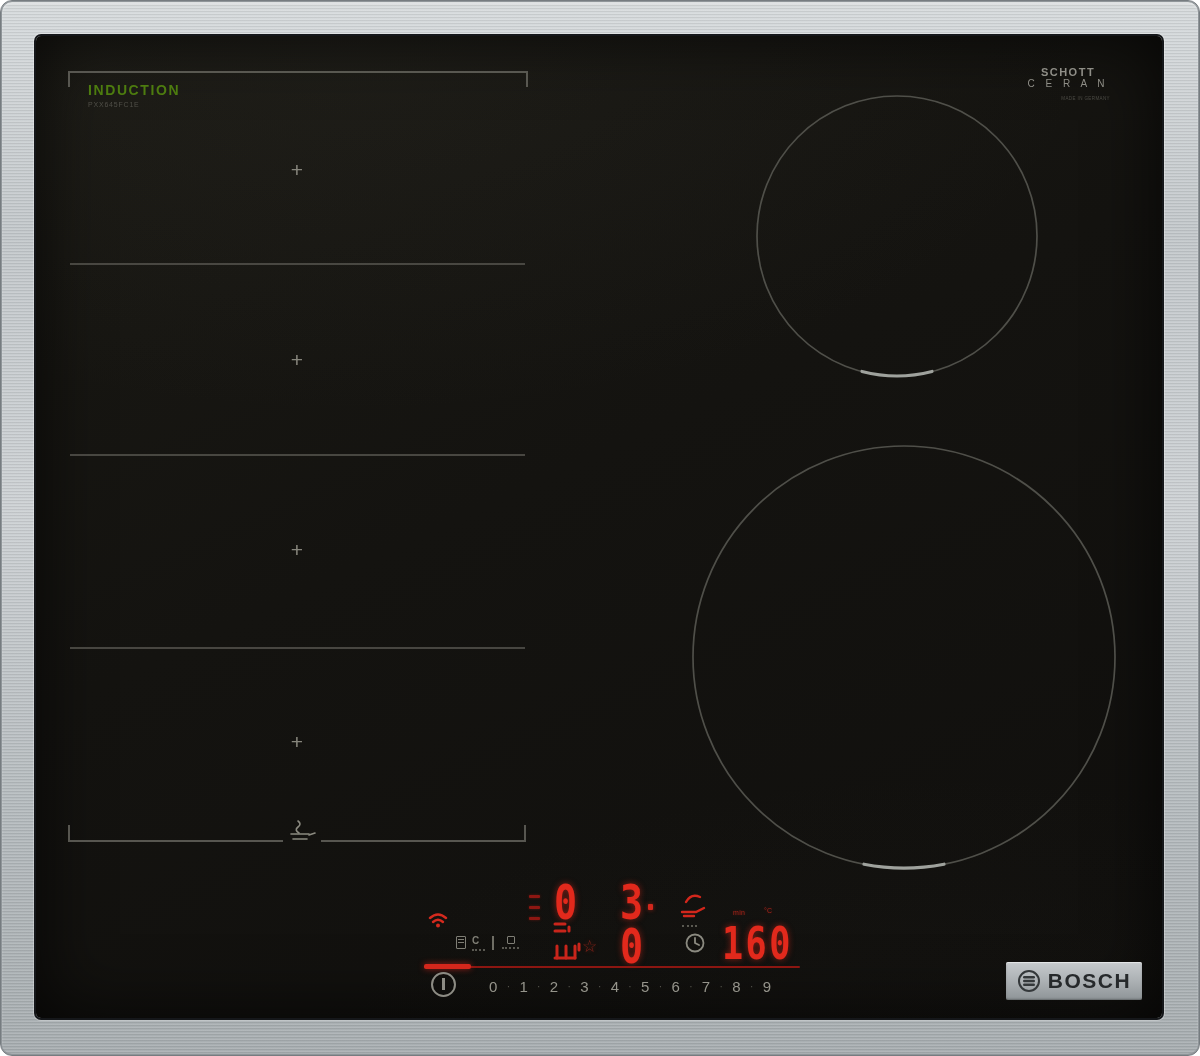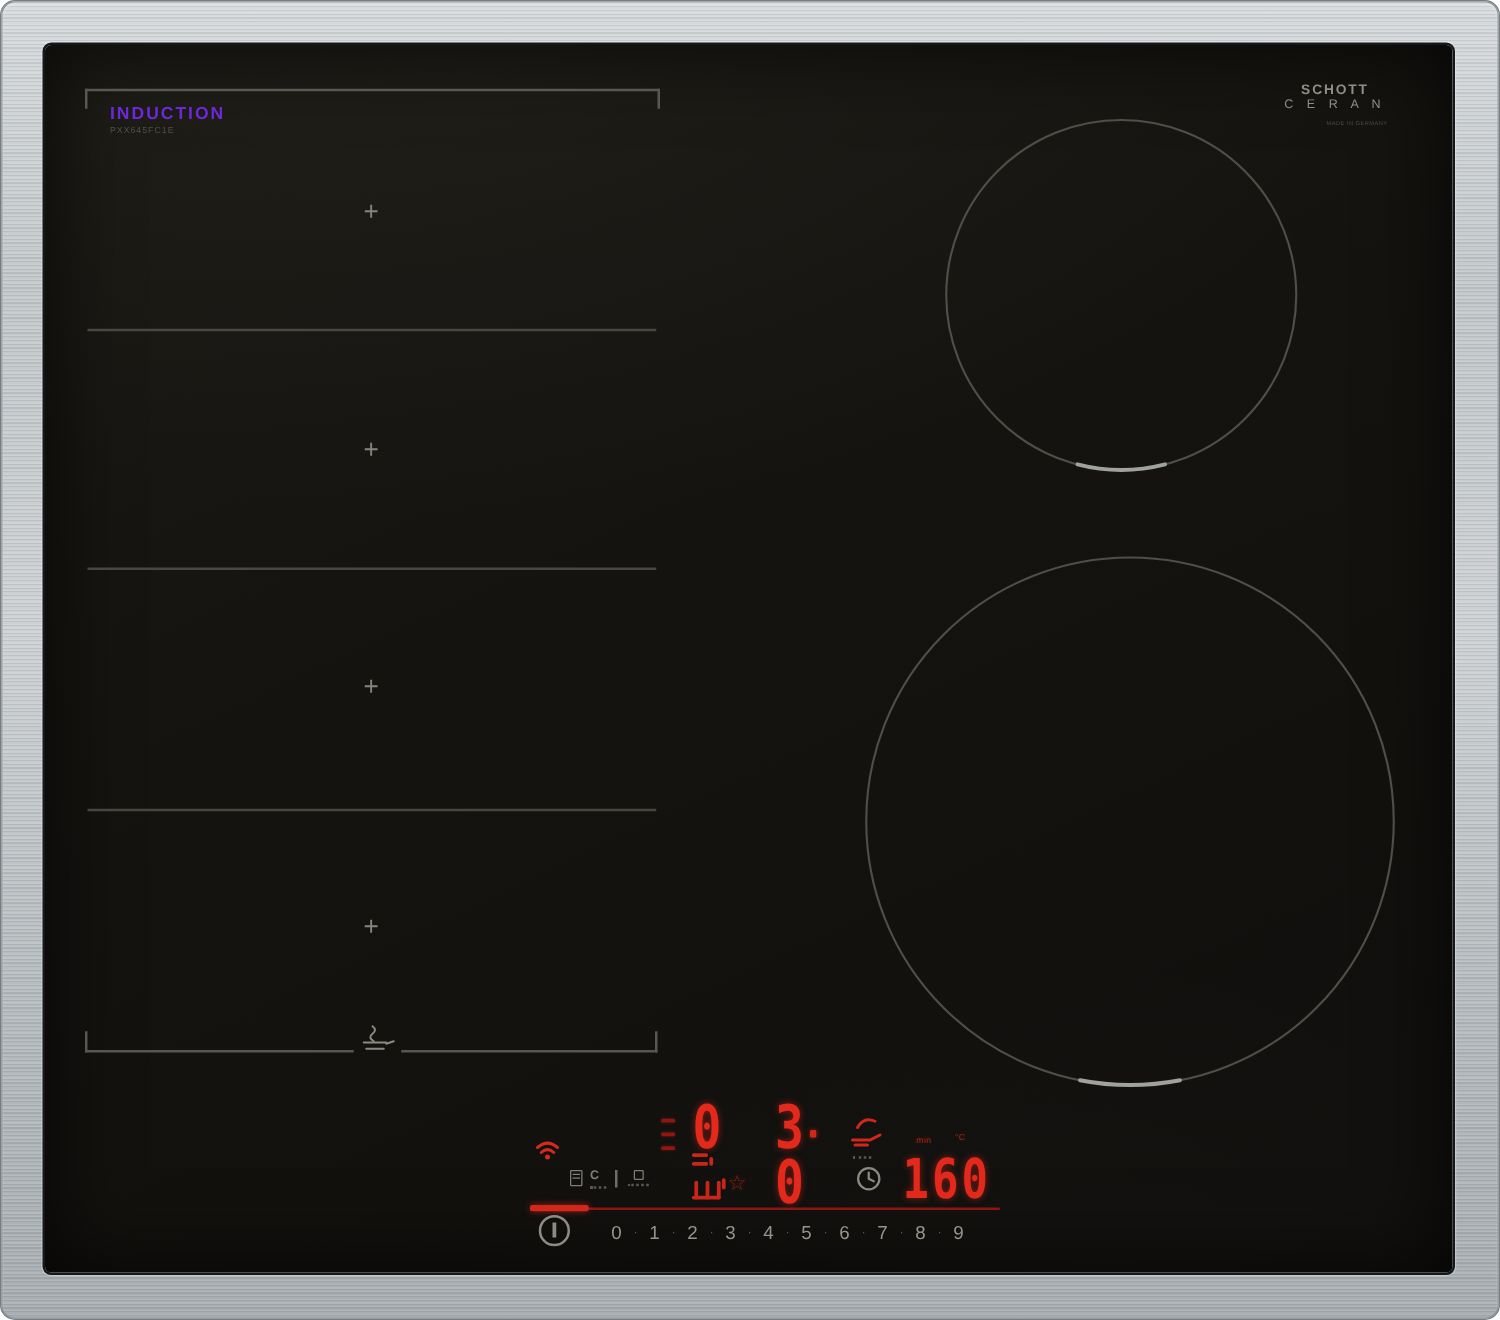--- a/index.html
+++ b/index.html
@@ -39,21 +39,21 @@
     position:absolute;left:321px;top:825px;width:203px;height:15px;
     border-bottom:2px solid #64635c;border-right:2px solid #64635c;opacity:.85;
   }
   .sep-line{position:absolute;left:70px;width:455px;height:2px;background:#55544d;opacity:.8;}
   .plus{
     position:absolute;width:20px;text-align:center;line-height:20px;
     font-size:21px;font-weight:300;color:#86857c;
   }
   .induction{
     position:absolute;left:88px;top:82px;font-size:14px;letter-spacing:1.6px;
-    color:#6d28d9;font-weight:600;
+    color:#4d7c0f;font-weight:600;
   }
   .model{
     position:absolute;left:88px;top:101px;font-size:7px;letter-spacing:.8px;color:#504f48;
   }
   .schott{position:absolute;left:1024px;top:66px;width:88px;text-align:center;color:#8f8e87;}
   .schott .l1{font-size:11px;font-weight:700;letter-spacing:1.5px;line-height:12px;}
   .schott .l2{font-size:10px;font-weight:400;letter-spacing:4px;line-height:12px;}
   .schott .fine{font-size:4.5px;color:#4c4b45;letter-spacing:.4px;text-align:right;margin-top:6px;padding-right:2px;}
   
   .seg{
@@ -227,13 +227,22 @@
       <span class="slider-dot">·</span>
       <span class="slider-num">6</span>
       <span class="slider-dot">·</span>
       <span class="slider-num">7</span>
       <span class="slider-dot">·</span>
       <span class="slider-num">8</span>
       <span class="slider-dot">·</span>
       <span class="slider-num">9</span>
     </div>
 
+  <div class="bosch-strip">
+    <svg width="24" height="24" viewBox="0 0 24 24">
+      <circle cx="12" cy="12" r="10" fill="none" stroke="#34383a" stroke-width="2"></circle>
+      <rect x="6" y="7" width="12" height="2.4" rx="1.2" fill="#34383a"></rect>
+      <rect x="6" y="10.8" width="12" height="2.4" rx="1.2" fill="#34383a"></rect>
+      <rect x="6" y="14.6" width="12" height="2.4" rx="1.2" fill="#34383a"></rect>
+    </svg>
+    <span class="bosch-word">BOSCH</span>
+  </div>
 </div>
 
 </body></html>

